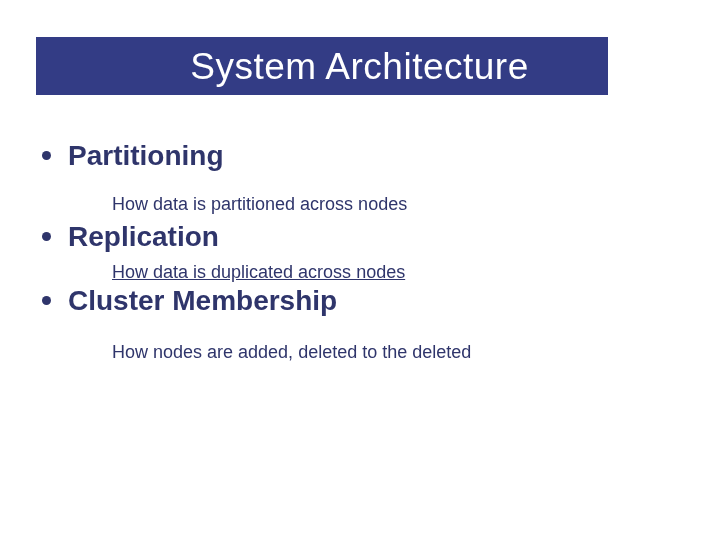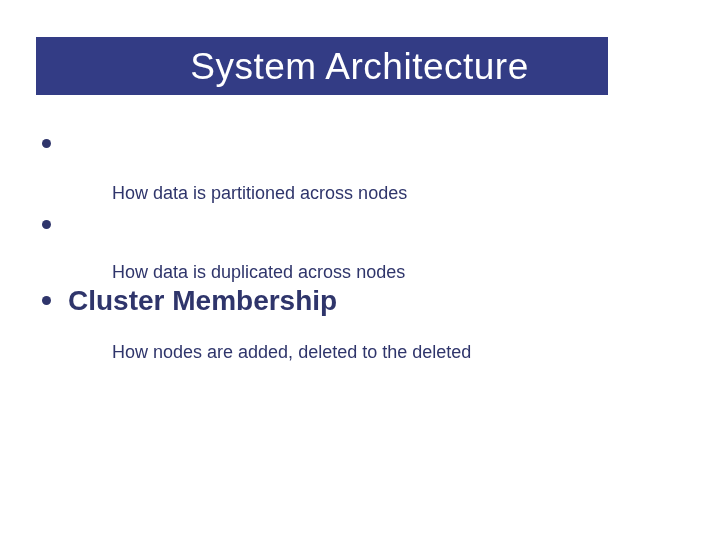--- a/index.html
+++ b/index.html
@@ -59,44 +59,46 @@
   .sub-row {
     position: absolute;
     left: 112px;
     font-size: 18px;
     font-weight: 400;
     color: var(--text-color, #2f356b);
     line-height: 1.2;
     white-space: nowrap;
   }
   .row-h1 { top: 139px; }
-  .row-s1 { top: 183px; }
+  .row-s1 { top: 194px; }
   .row-h2 { top: 220px; }
-  .row-s2 { top: 262px; }
+  .row-s2 { top: 262px; text-decoration: underline; }
   .row-h3 { top: 284px; }
   .row-s3 { top: 342px; }
 </style>
 </head>
 <body>
 
 <div class="slide" style="--bar-bg: #333c85; --title-color: #ffffff; --text-color: #2f356b; --slide-bg: #ffffff;">
 
   <header class="title-bar">
     <h1 class="slide-title">System Architecture</h1>
   </header>
 
   <main>
 
     <div class="bullet-row row-h1">
       <span class="bullet-dot"></span>
+      <span class="bullet-heading">Partitioning</span>
     </div>
     <div class="sub-row row-s1">How data is partitioned across nodes</div>
 
     <div class="bullet-row row-h2">
       <span class="bullet-dot"></span>
+      <span class="bullet-heading">Replication</span>
     </div>
     <div class="sub-row row-s2">How data is duplicated across nodes</div>
 
     <div class="bullet-row row-h3">
       <span class="bullet-dot"></span>
       <span class="bullet-heading">Cluster Membership</span>
     </div>
     <div class="sub-row row-s3">How nodes are added, deleted to the deleted</div>
 
   </main>

